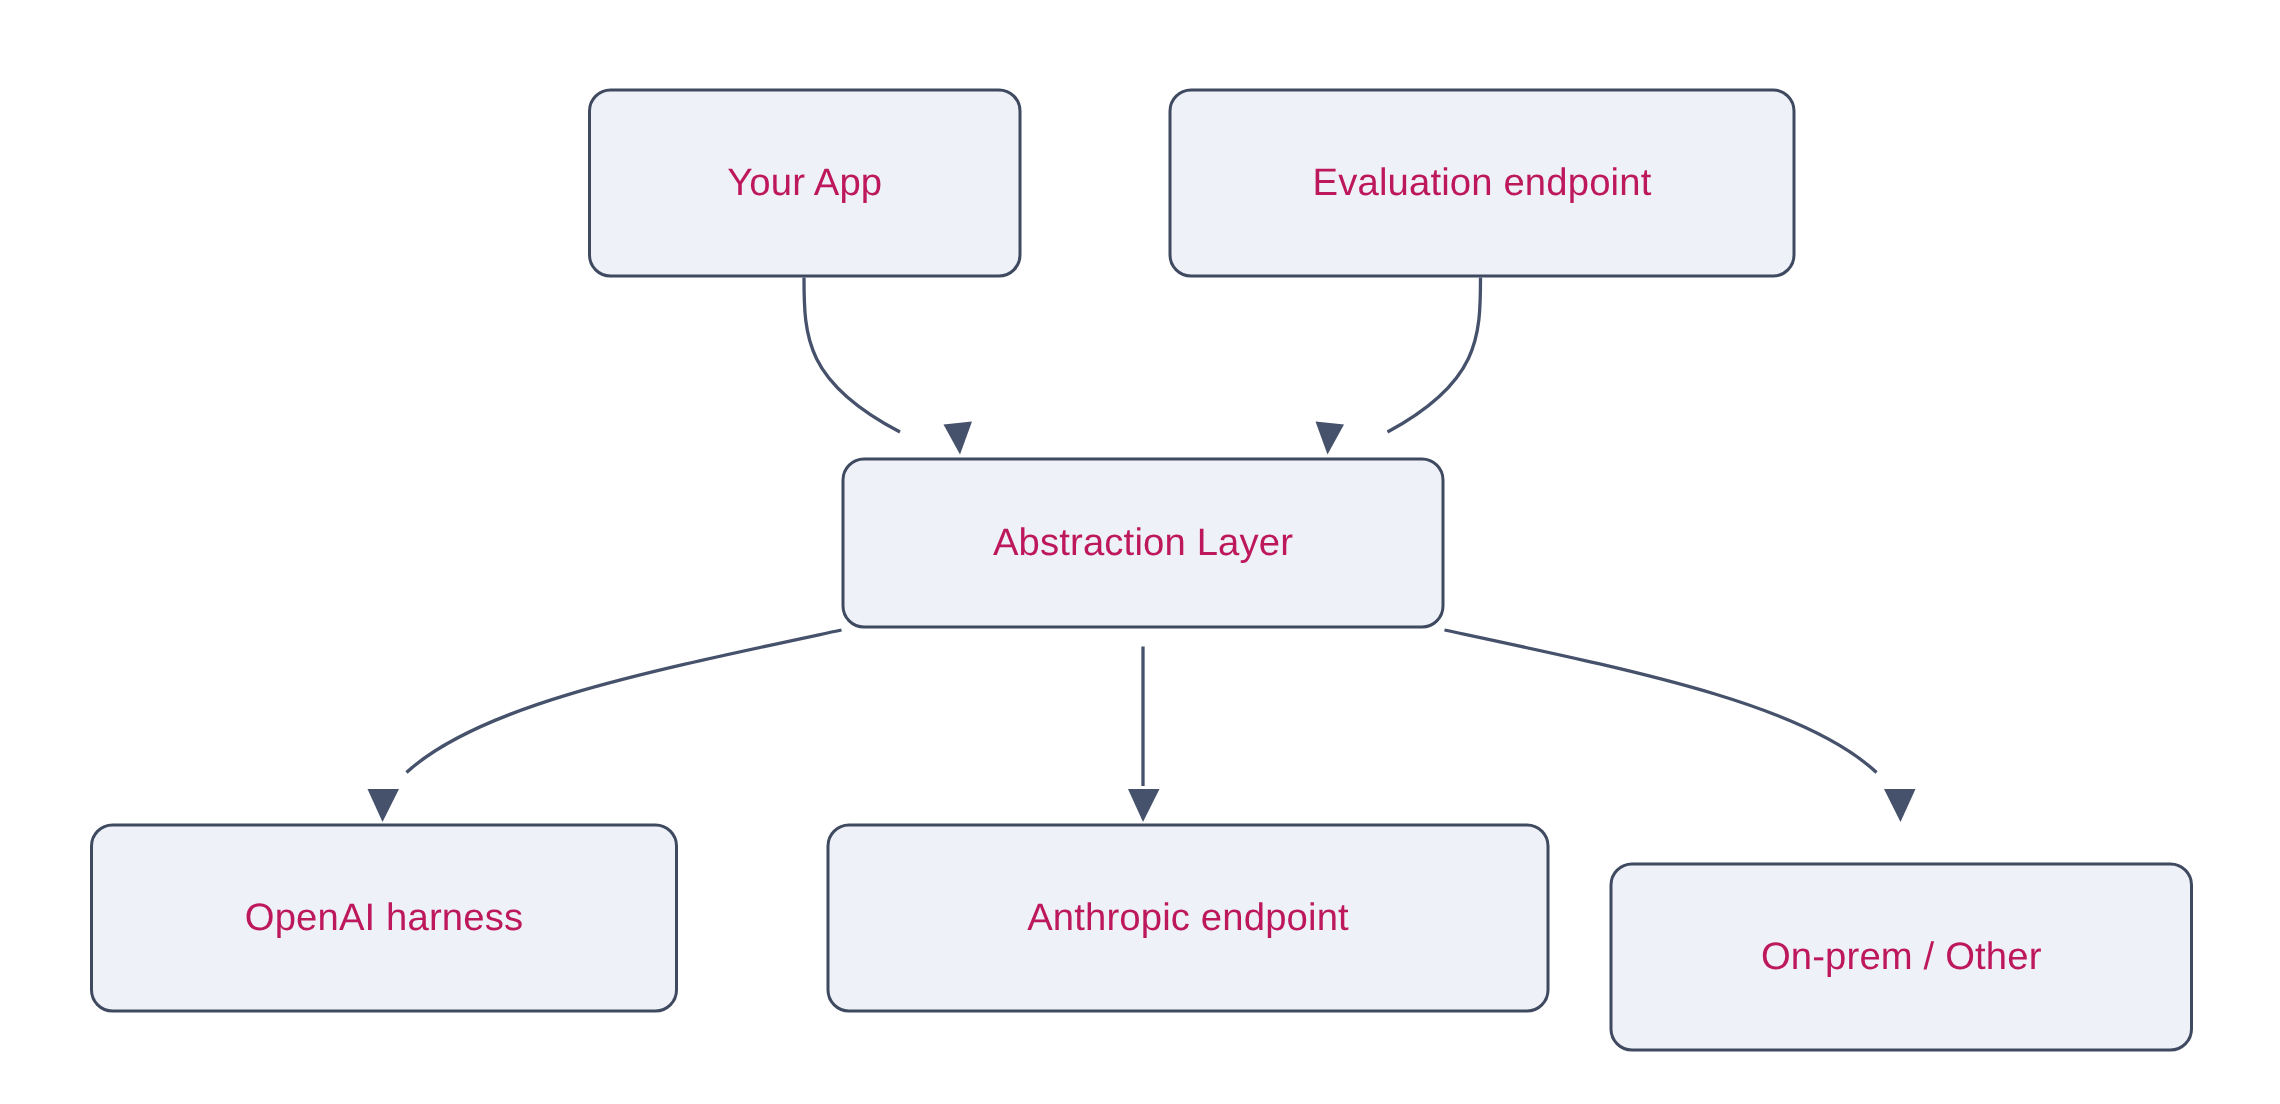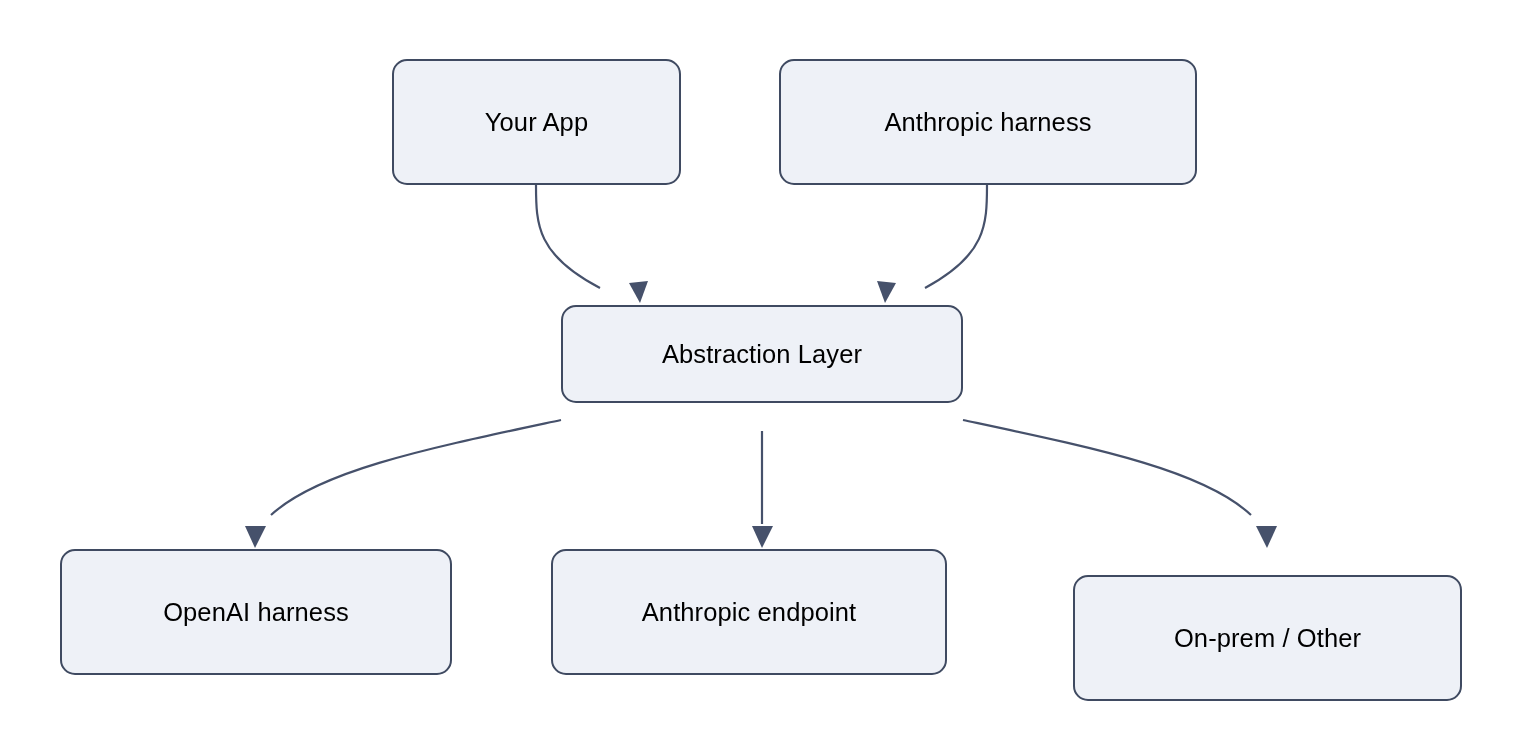--- a/index.html
+++ b/index.html
@@ -32,21 +32,21 @@
     border-radius: 15px;
     display: flex;
     align-items: center;
     justify-content: center;
     z-index: 2;
   }
   .flow-node-label {
     font-family: "Liberation Sans", sans-serif;
     font-size: 25.5px;
     line-height: 1.2;
-    color: #000000;
+    color: #be185d;
     text-align: center;
     white-space: nowrap;
     letter-spacing: 0.1px;
   }
   .edge-path {
     fill: none;
     stroke: #46516b;
     stroke-width: 2.2;
     stroke-linecap: butt;
   }
@@ -81,32 +81,32 @@
       <path class="edge-path" d="M963,420 C1094,448 1203,470 1251,515"></path>
       <path class="edge-arrow" d="M1267,548 L1256,526 L1277,526 Z"></path>
     </g>
   </svg>
 
   <div class="flow-node" style="left:392px; top:59px; width:289px; height:126px;">
     <span class="flow-node-label">Your App</span>
   </div>
 
   <div class="flow-node" style="left:779px; top:59px; width:418px; height:126px;">
-    <span class="flow-node-label">Anthropic harness</span>
+    <span class="flow-node-label">Evaluation endpoint</span>
   </div>
 
-  <div class="flow-node" style="left:561px; top:305px; width:402px; height:98px;">
+  <div class="flow-node" style="left:561px; top:305px; width:402px; height:114px;">
     <span class="flow-node-label">Abstraction Layer</span>
   </div>
 
   <div class="flow-node" style="left:60px; top:549px; width:392px; height:126px;">
     <span class="flow-node-label">OpenAI harness</span>
   </div>
 
-  <div class="flow-node" style="left:551px; top:549px; width:396px; height:126px;">
+  <div class="flow-node" style="left:551px; top:549px; width:482px; height:126px;">
     <span class="flow-node-label">Anthropic endpoint</span>
   </div>
 
   <div class="flow-node" style="left:1073px; top:575px; width:389px; height:126px;">
     <span class="flow-node-label">On-prem / Other</span>
   </div>
 
 </div>
 
 </body></html>

